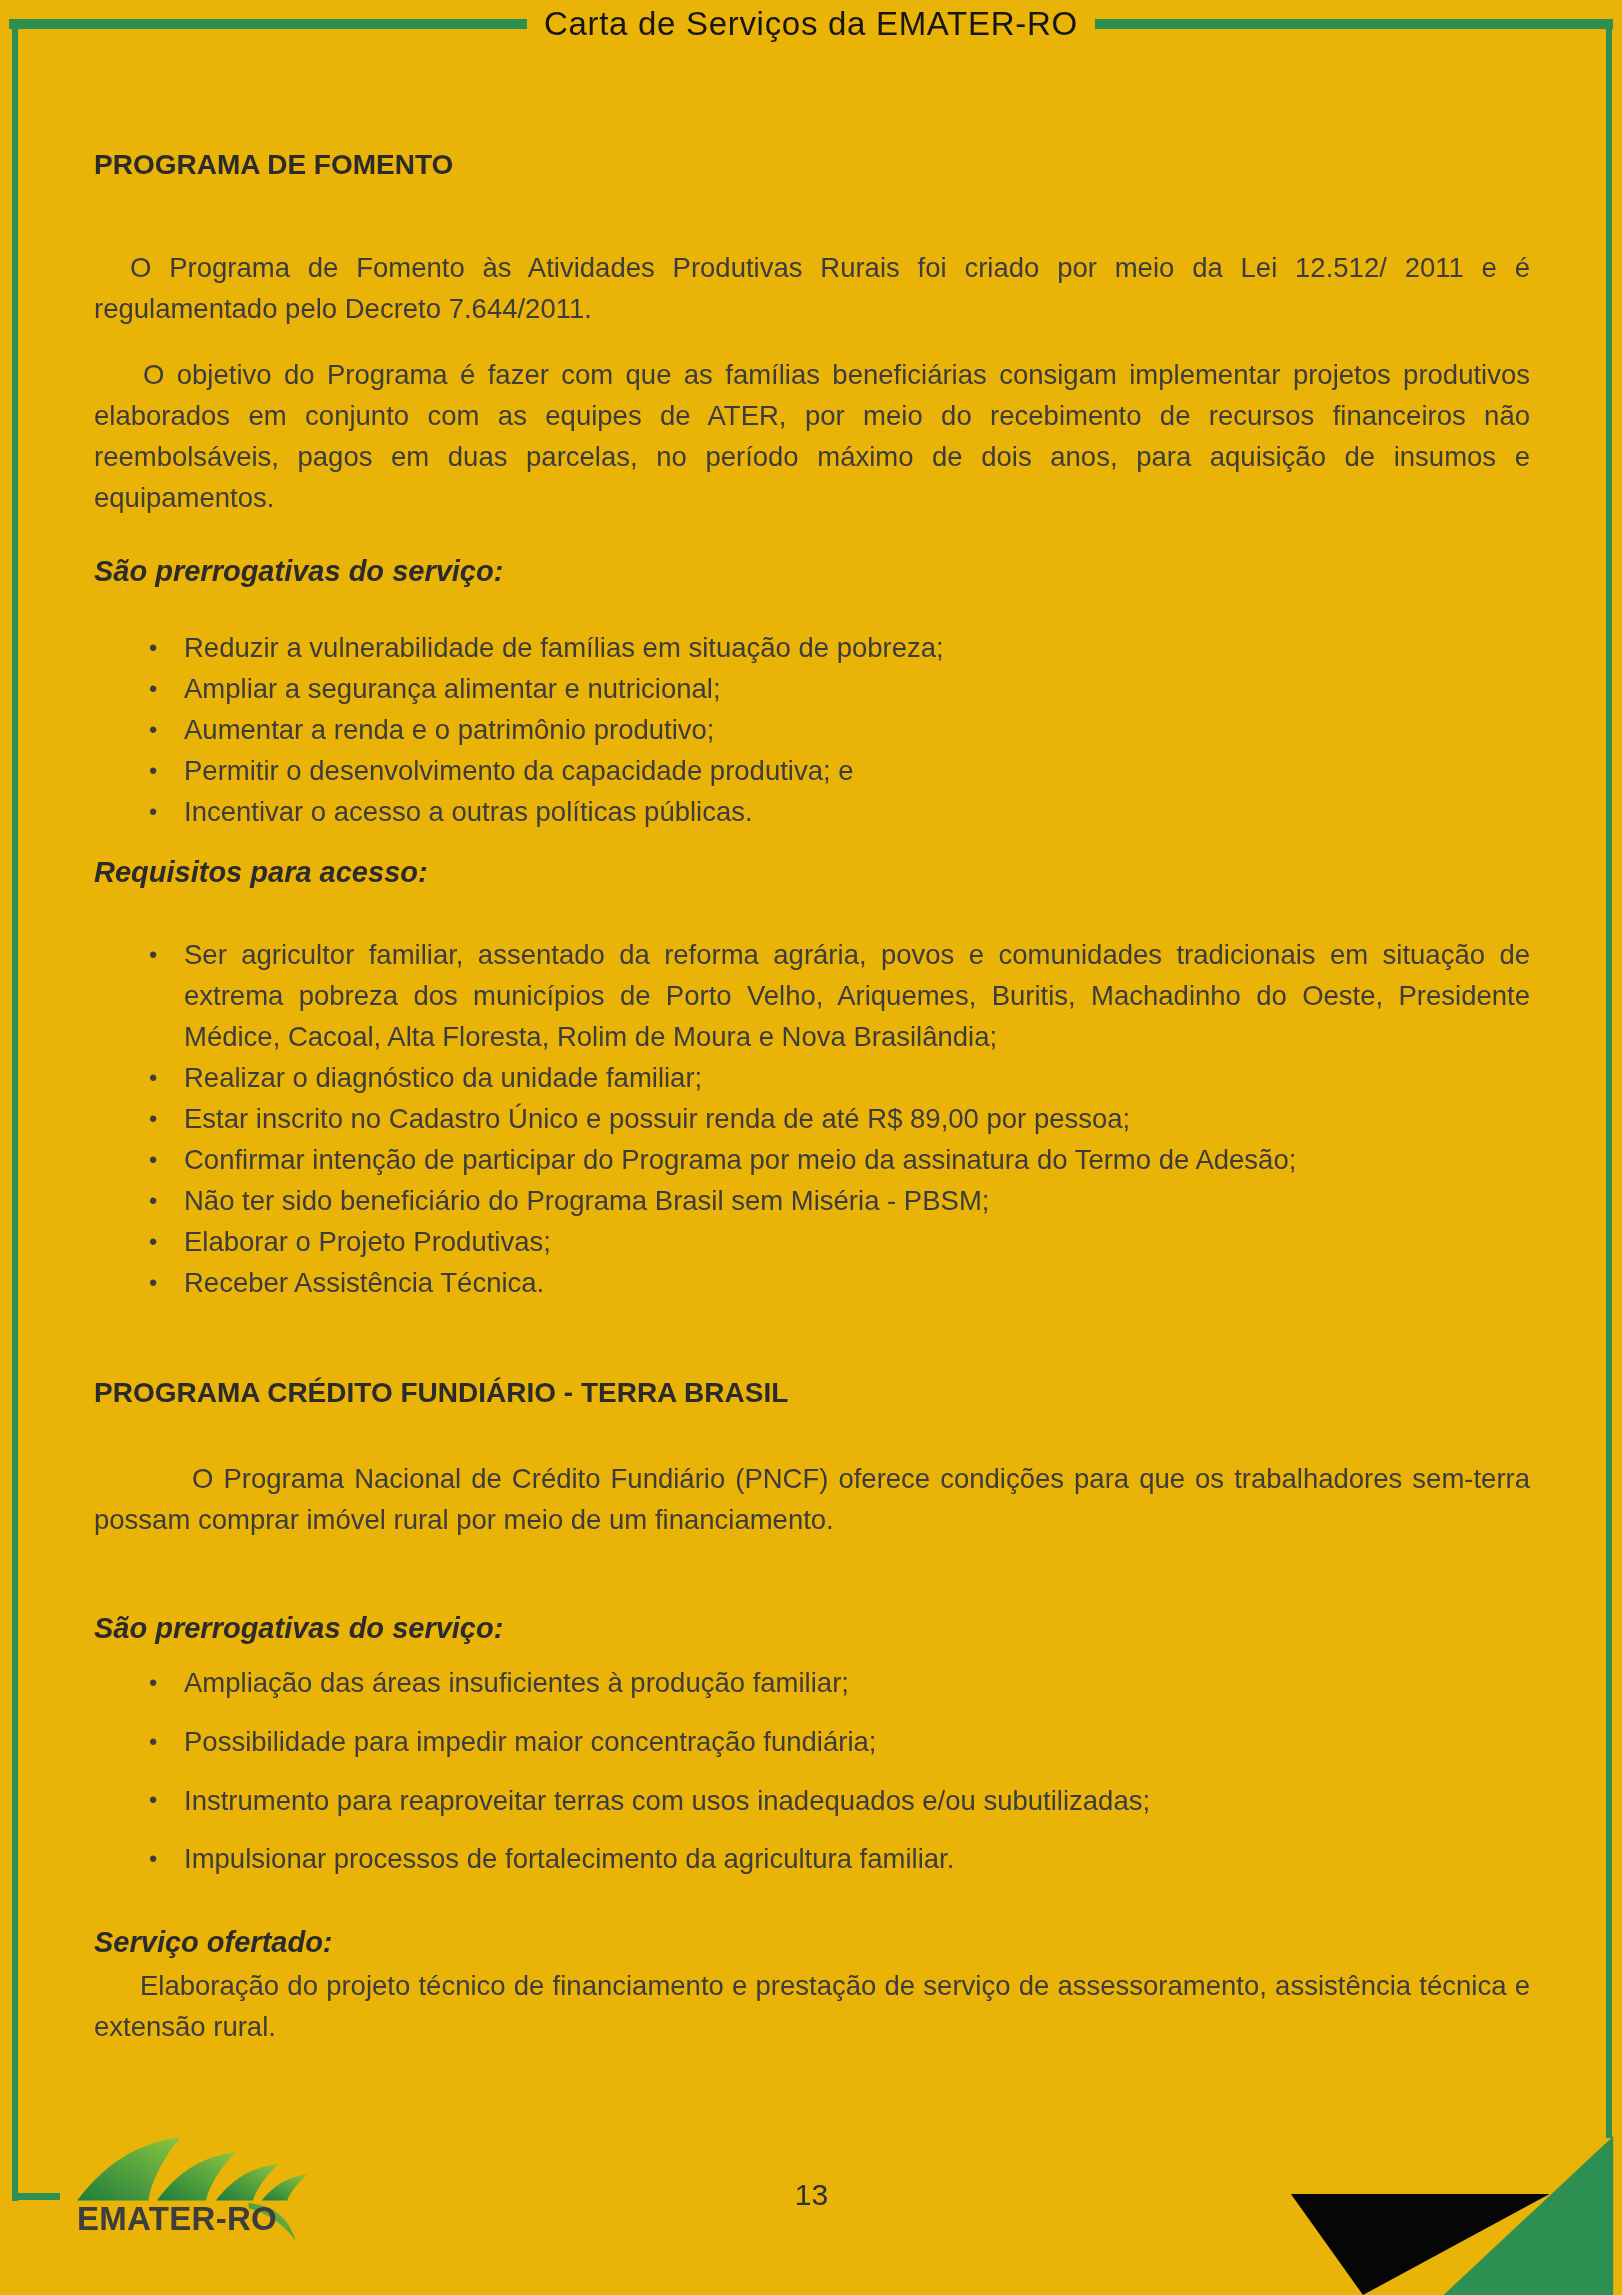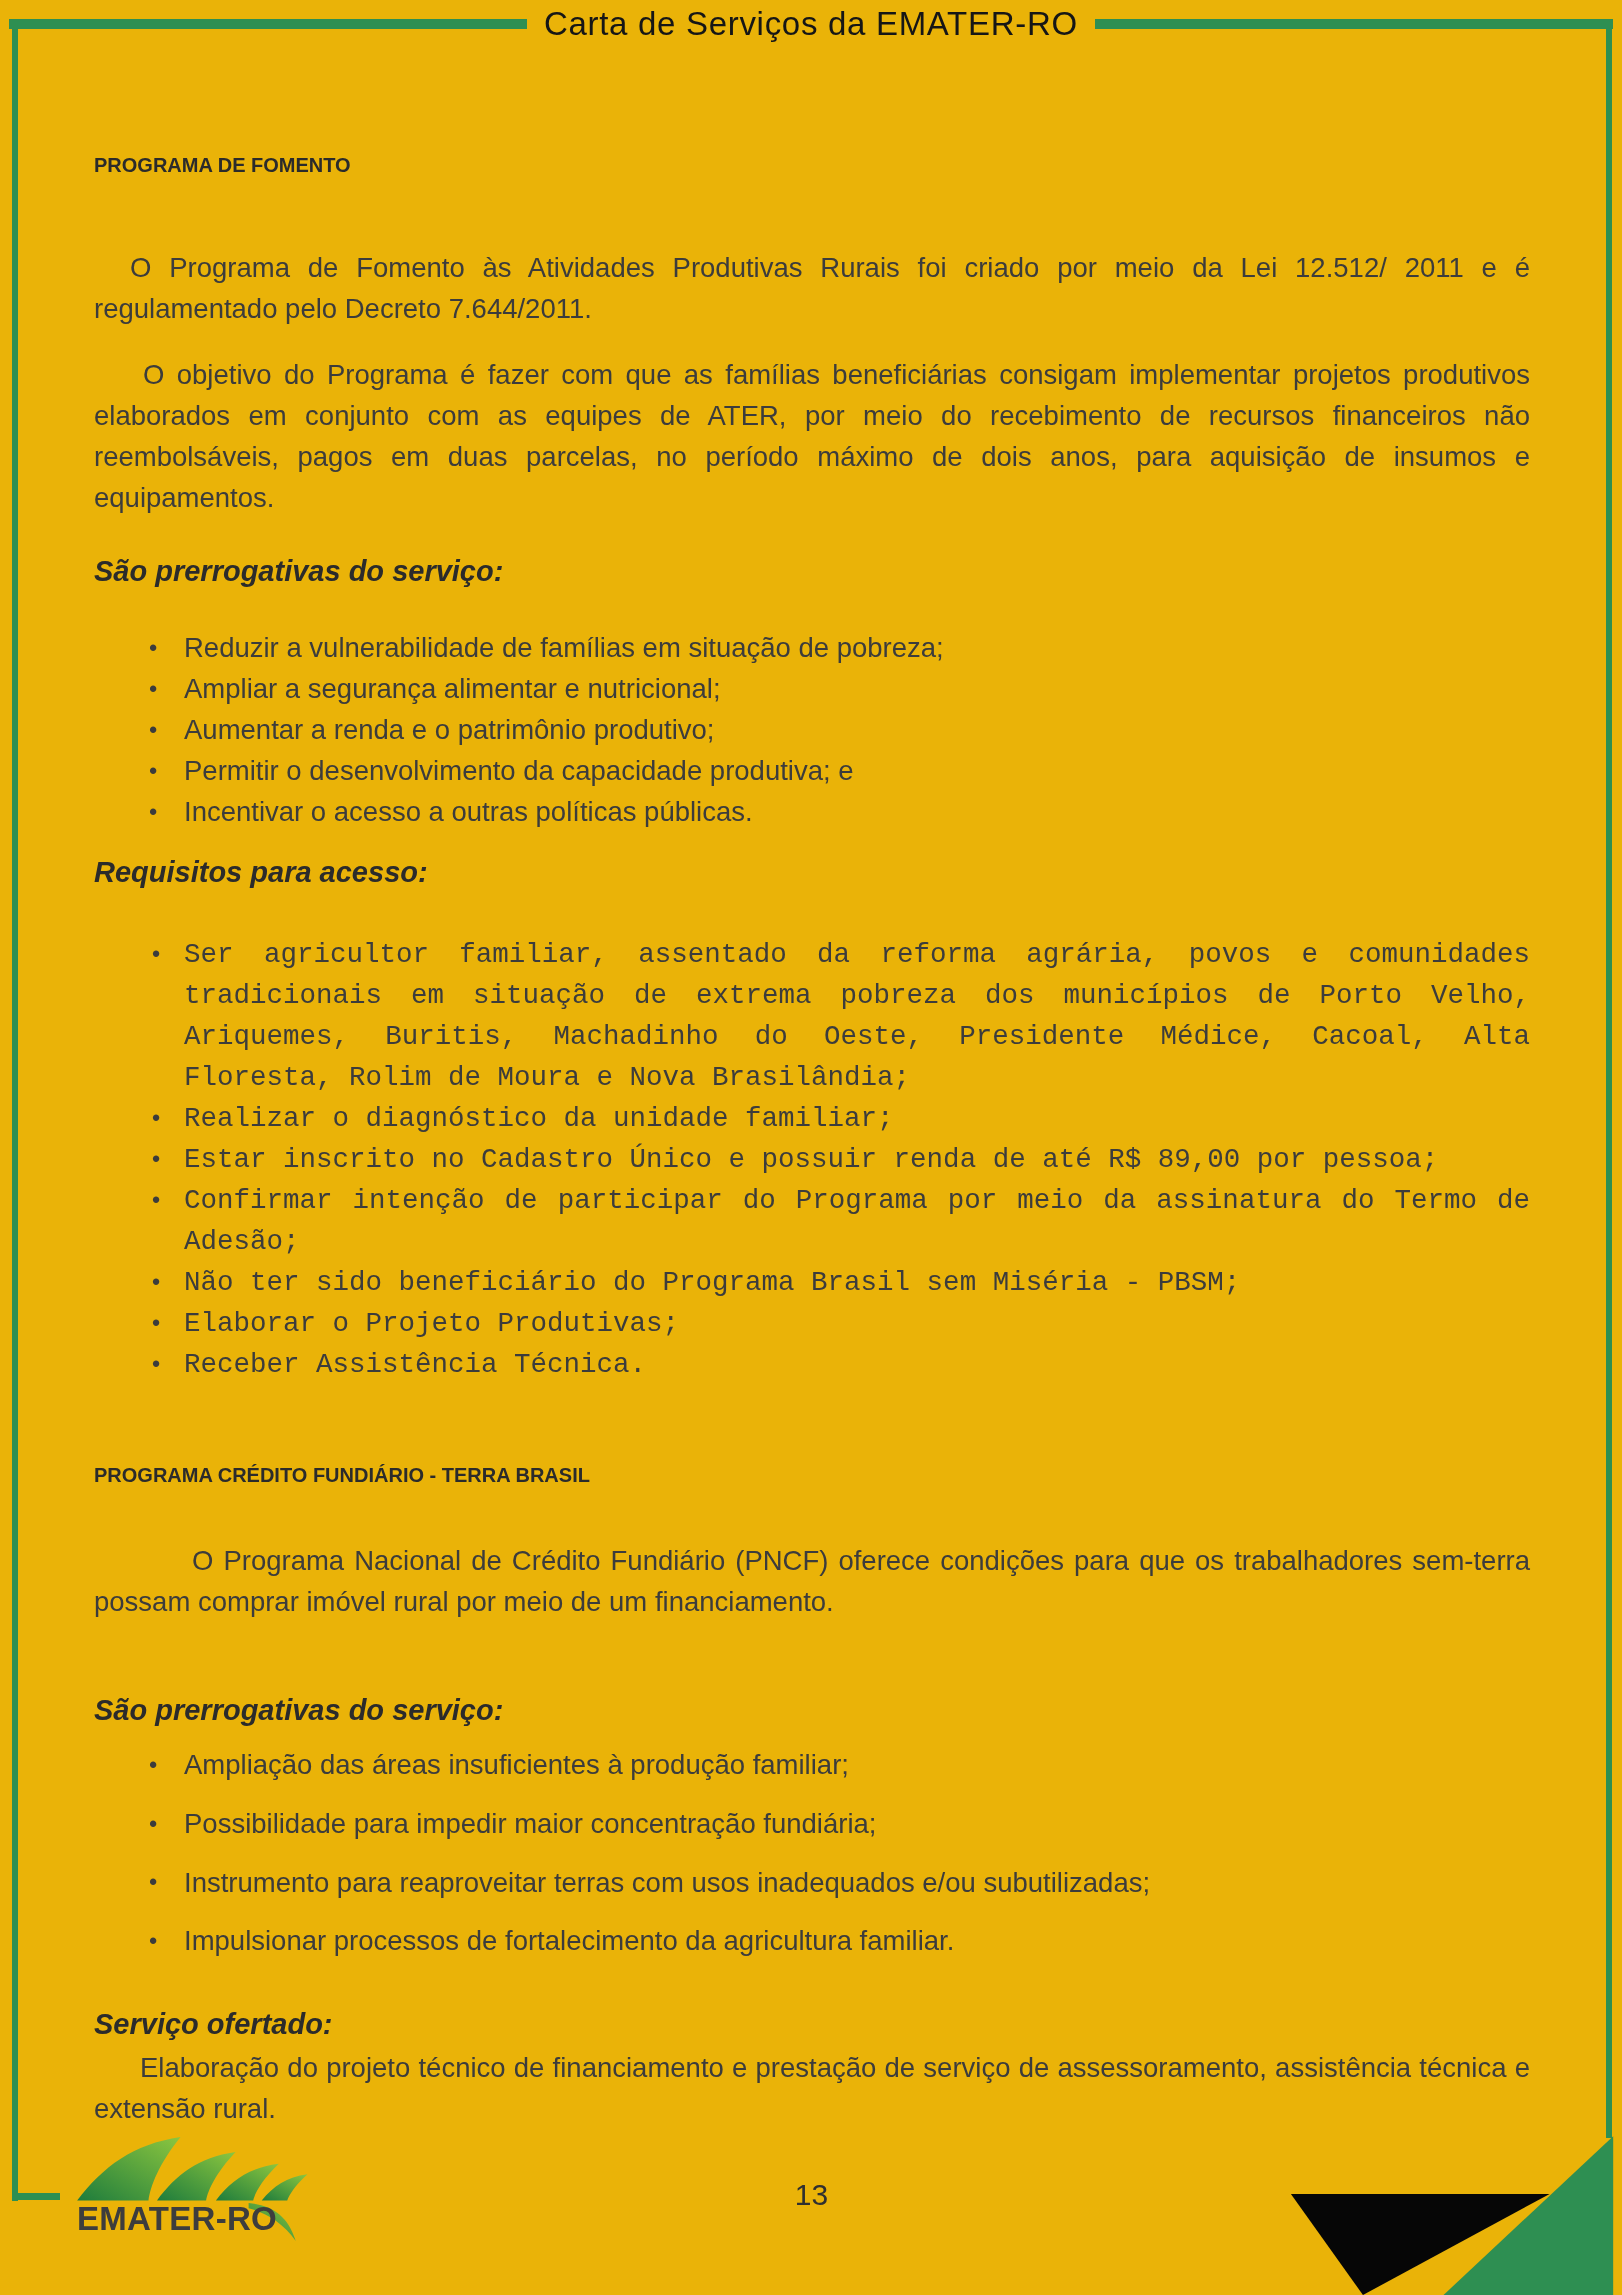--- a/index.html
+++ b/index.html
@@ -15,30 +15,30 @@
   .header .bar{flex:1;height:10.5px;background:var(--green);}
   .header .title{font-size:33px;font-weight:400;letter-spacing:0.7px;color:#161616;white-space:nowrap;}
 
   
   .border-left{position:absolute;left:11.8px;top:23.6px;width:5.9px;height:2177px;background:var(--green);}
   .border-left-foot{position:absolute;left:11.8px;top:2193px;width:48px;height:7.2px;background:var(--green);}
   .border-right{position:absolute;left:1606px;top:23.6px;width:5.9px;height:2114px;background:var(--green);}
 
   
   .content{position:absolute;left:94px;top:0;width:1436px;color:var(--text);font-size:27.5px;line-height:41px;}
-  h1{font-size:20px;line-height:36px;font-weight:bold;color:var(--heading);}
+  h1{font-size:28px;line-height:36px;font-weight:bold;color:var(--heading);}
   .subhead{font-size:29px;line-height:35px;font-weight:bold;color:var(--heading);font-style:italic;}
   p.body{text-align:justify;}
   .h-fomento{margin-top:147px;}
   .p-fomento-1{margin-top:64px;text-indent:36px;}
   .p-fomento-2{margin-top:25px;text-indent:49px;}
   .sh-prerrog-1{margin-top:36px;}
   .list-1{margin-top:38px;}
   .sh-requisitos{margin-top:23px;}
-  .list-2{margin-top:44px;text-align:justify;font-family:Liberation Mono, monospace;}
+  .list-2{margin-top:44px;text-align:justify;}
   .h-credito{margin-top:72px;}
   .p-credito{margin-top:47px;text-indent:98px;}
   .sh-prerrog-2{margin-top:71px;}
   .list-3{margin-top:16.4px;}
   .list-3 li{margin-bottom:17.7px;}
   .sh-servico{margin-top:46px;}
   .p-servico{margin-top:5px;text-indent:46px;}
 
   ul.bullets{list-style:none;padding-left:55px;}
   ul.bullets li{position:relative;padding-left:35px;}

